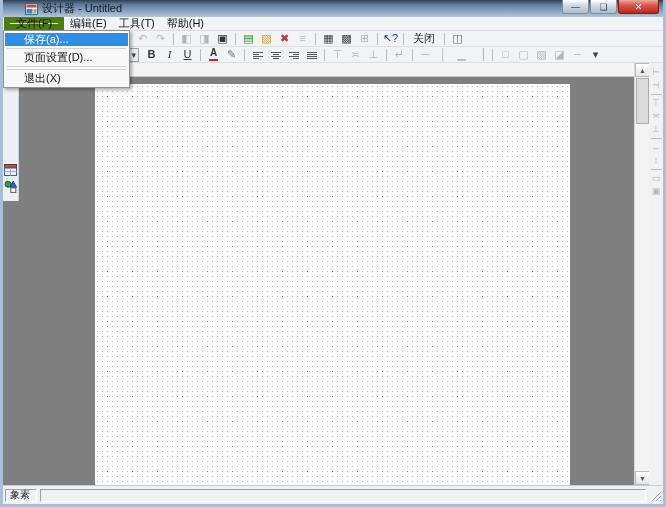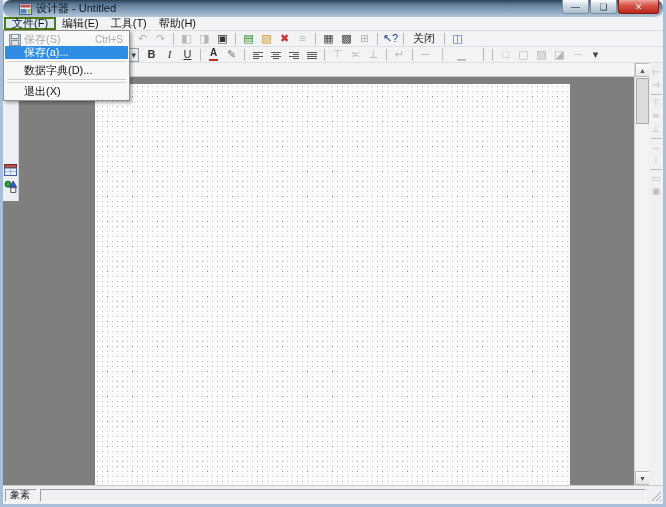--- a/index.html
+++ b/index.html
@@ -7,40 +7,40 @@
   .win{
     position:relative;width:666px;height:507px;overflow:hidden;
     border-left:3px solid #a9bfd8;border-right:3px solid #a9bfd8;border-bottom:3px solid #a9bfd8;
     font-family:"Liberation Sans","DejaVu Sans",sans-serif;background:#eef0f2;
   }
   
   .titlebar{
     position:absolute;left:0;top:0;width:660px;height:17px;
     background:linear-gradient(180deg,#2c3f52 0,#5c7democratic 0,#5c7a96 22%,#8aa4bd 60%,#b3c6d8 100%);
     background:linear-gradient(180deg,#2c3f52 0%,#5c7a96 25%,#8aa4bd 65%,#b3c6d8 100%);
-    display:flex;align-items:center;padding:0 16px;border-radius:8px;
+    display:flex;align-items:center;padding:0 22px;
   }
   .titlebar .title{font-size:11px;color:#0c1724;margin-left:4px;white-space:nowrap;}
   .app-icon{width:13px;height:12px;display:inline-flex;}
   .wc{position:absolute;right:4px;top:0;display:flex;}
   .wc-btn{
     height:14px;display:inline-flex;align-items:center;justify-content:center;
     font-size:9px;color:#243242;border:1px solid #7e8fa2;border-top:none;border-radius:0 0 3px 3px;
     background:linear-gradient(180deg,#fdfeff,#cdd9e4 45%,#aebfcd);margin-left:1px;
   }
   .wc-btn.min,.wc-btn.max{width:27px;}
   .wc-btn.close{width:41px;color:#fff;border-color:#7c1d15;
     background:linear-gradient(180deg,#f0a9a0,#d9574a 40%,#b8281c);}
   
   .menubar{
     position:absolute;left:0;top:17px;width:660px;height:14px;background:#f2f3f5;
     display:flex;align-items:stretch;padding:0 1px;font-size:11px;border-bottom:1px solid #d9dbde;
   }
   .menu-item{display:inline-flex;align-items:center;padding:0 6px;color:#111;}
-  .menu-item.active{background:#dce9f7;border:2px solid #4d7c0f;}
+  .menu-item.active{background:#dce9f7;border:6px solid #4d7c0f;}
   
   .toolbar{
     position:absolute;left:0;width:660px;height:16px;background:#f2f3f5;
     display:flex;align-items:center;padding:0 2px;gap:1px;border-bottom:1px solid #dcdee1;
   }
   .tb1{top:31px;} .tb2{top:47px;}
   .tbtn{
     height:15px;min-width:17px;display:inline-flex;align-items:center;justify-content:center;
     font-size:11px;color:#333;flex:0 0 auto;
   }
@@ -384,42 +384,29 @@
           <g stroke="#98a0a8">
             <line x1="11" y1="2" x2="2" y2="11"></line>
             <line x1="11" y1="6" x2="6" y2="11"></line>
             <line x1="11" y1="10" x2="10" y2="11"></line>
           </g>
         </svg>
       </span>
   </div>
 
   <div class="menu-popup">
-      <div class="mrow disabled">
-        <span class="mic">
-          <span class="ic">
-            <svg width="12" height="12" viewBox="0 0 12 12">
-              <rect x="0.5" y="0.5" width="11" height="11" fill="#c7cdd4" stroke="#8d949c"></rect>
-              <rect x="2.5" y="0.5" width="7" height="4" fill="#eef1f4" stroke="#8d949c"></rect>
-              <rect x="2.5" y="6.5" width="7" height="5" fill="#dfe4e9" stroke="#8d949c"></rect>
-            </svg>
-          </span>
-        </span>
-        <span class="mlabel">保存(S)</span>
-        <span class="mshortcut">Ctrl+S</span>
-      </div>
       <div class="mrow highlighted">
         <span class="mic"></span>
         <span class="mlabel">保存(a)...</span>
         <span class="mshortcut"></span>
       </div>
       <div class="msep"></div>
       <div class="mrow">
         <span class="mic"></span>
-        <span class="mlabel">数据字典(D)...</span>
+        <span class="mlabel">页面设置(D)...</span>
         <span class="mshortcut"></span>
       </div>
       <div class="msep"></div>
       <div class="msep"></div>
       <div class="mrow">
         <span class="mic"></span>
         <span class="mlabel">退出(X)</span>
         <span class="mshortcut"></span>
       </div>
     </div>

